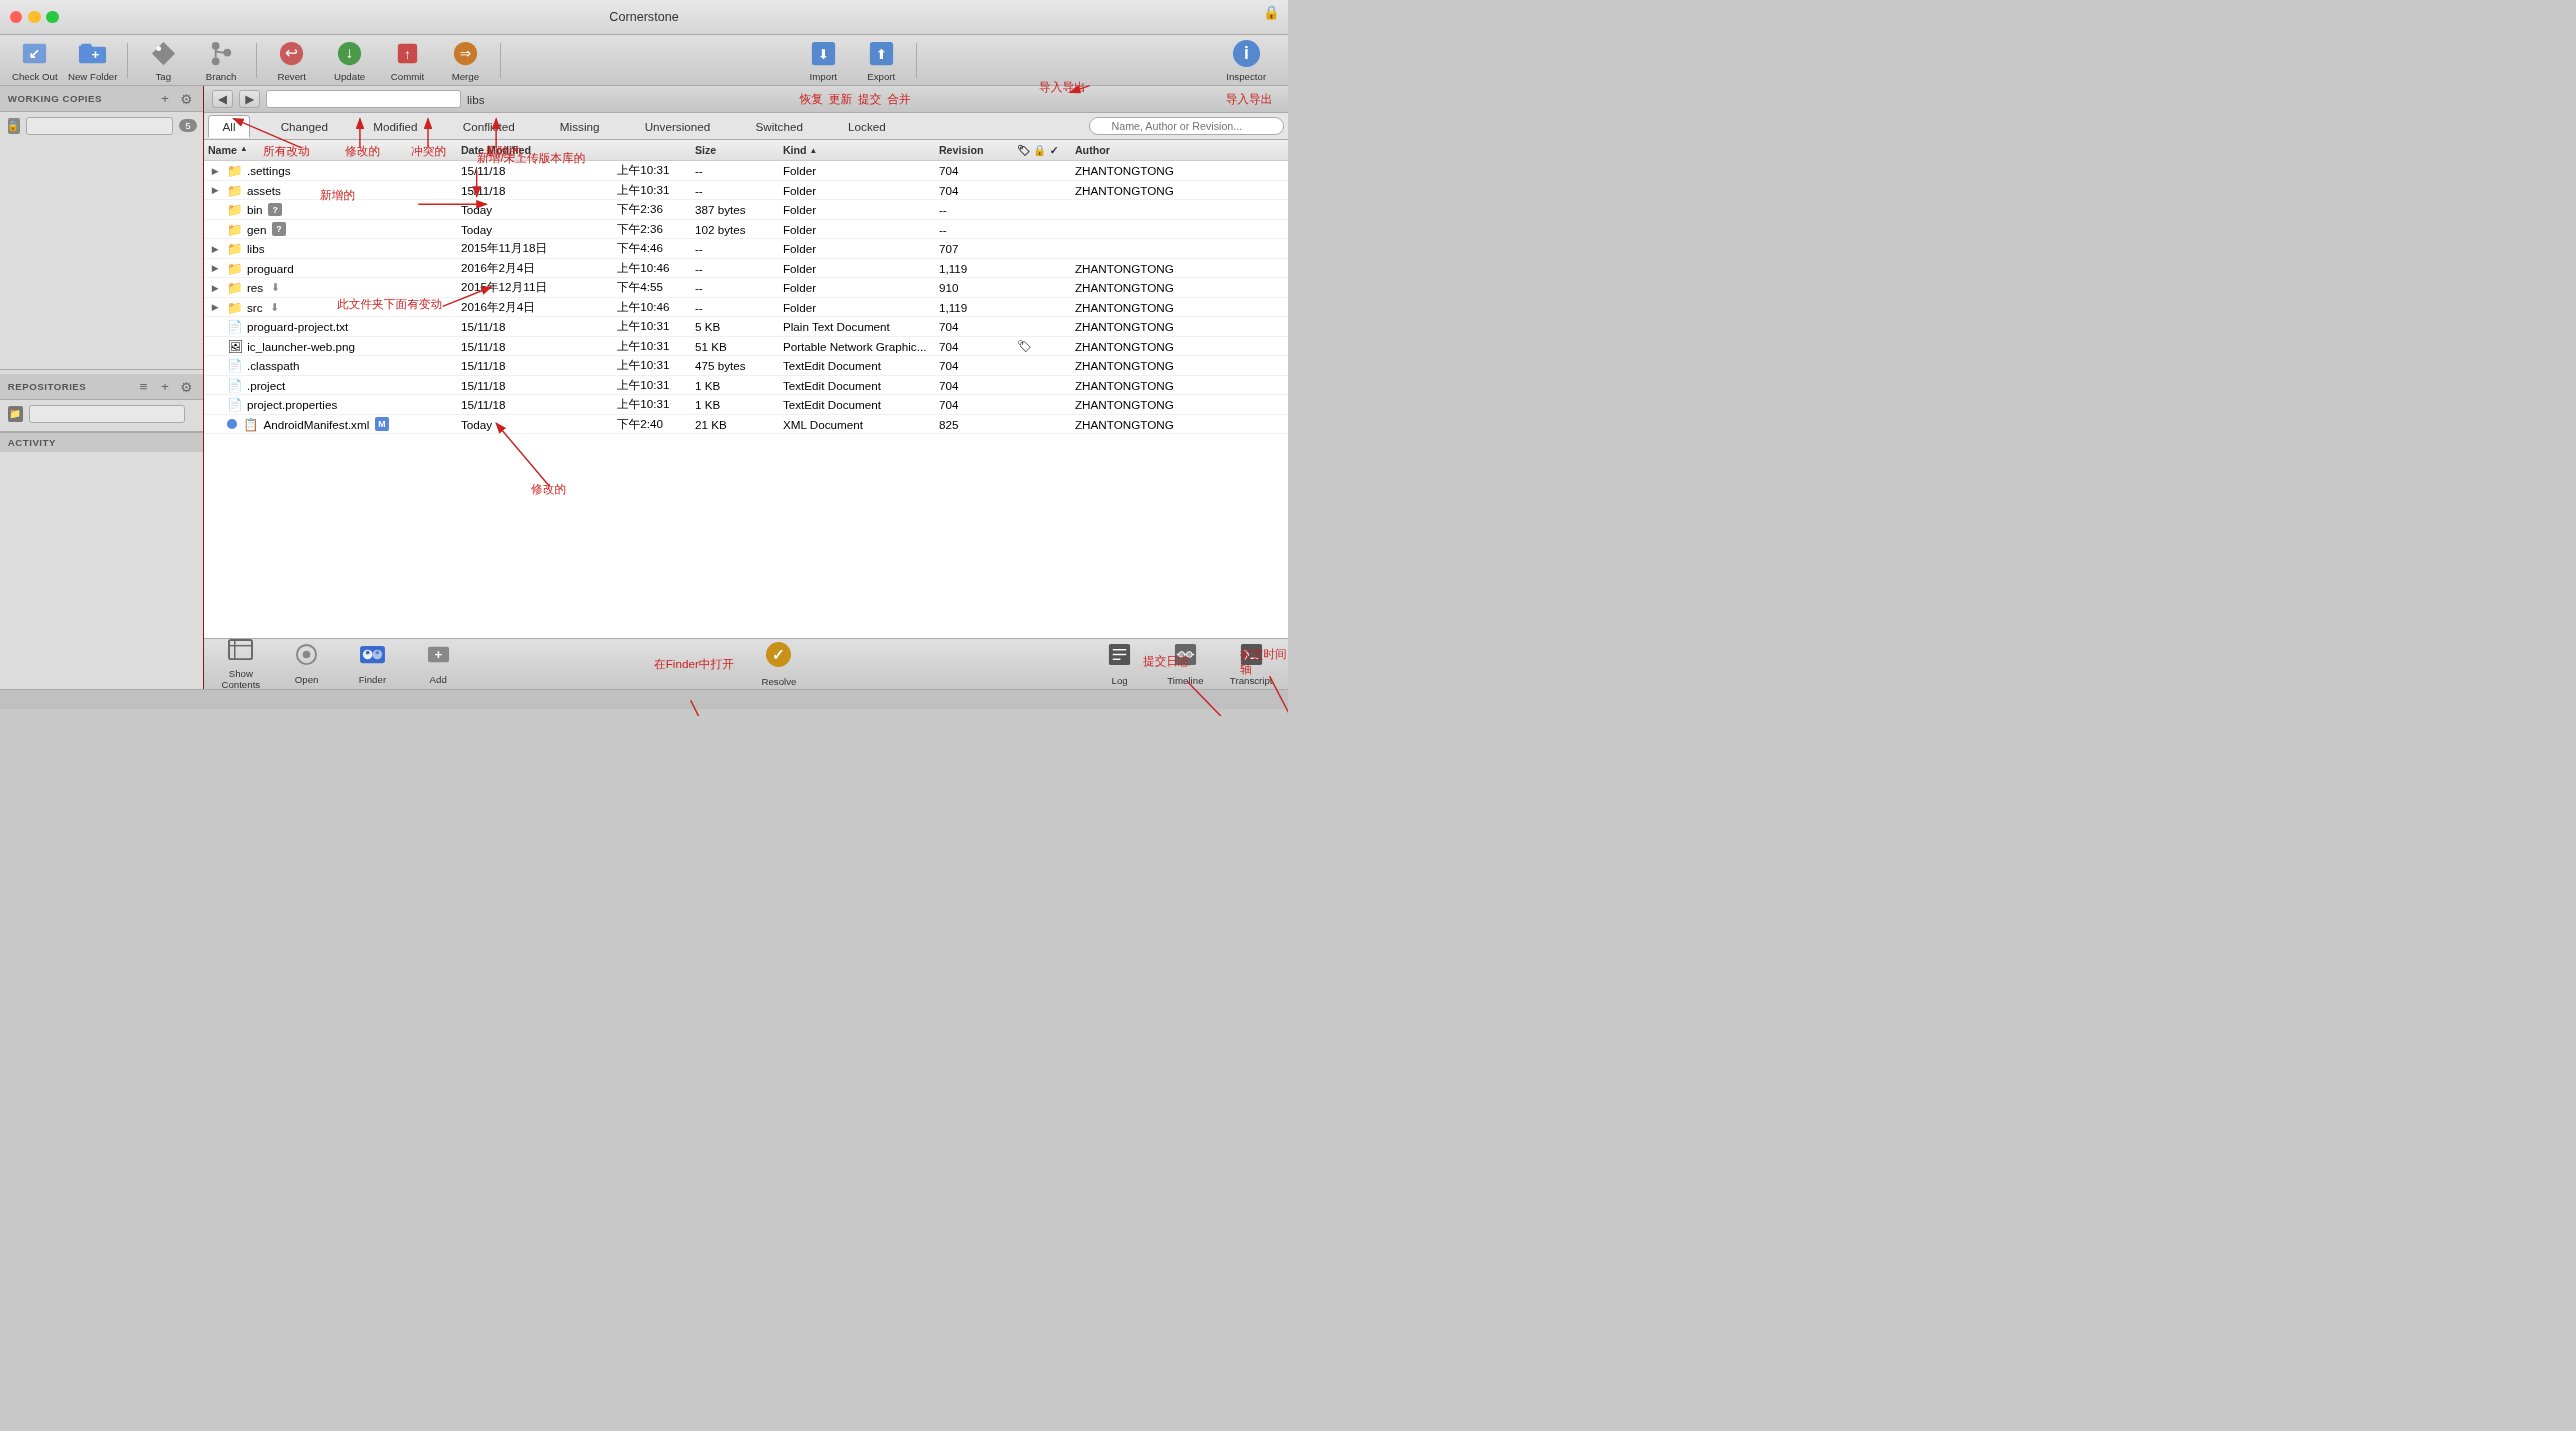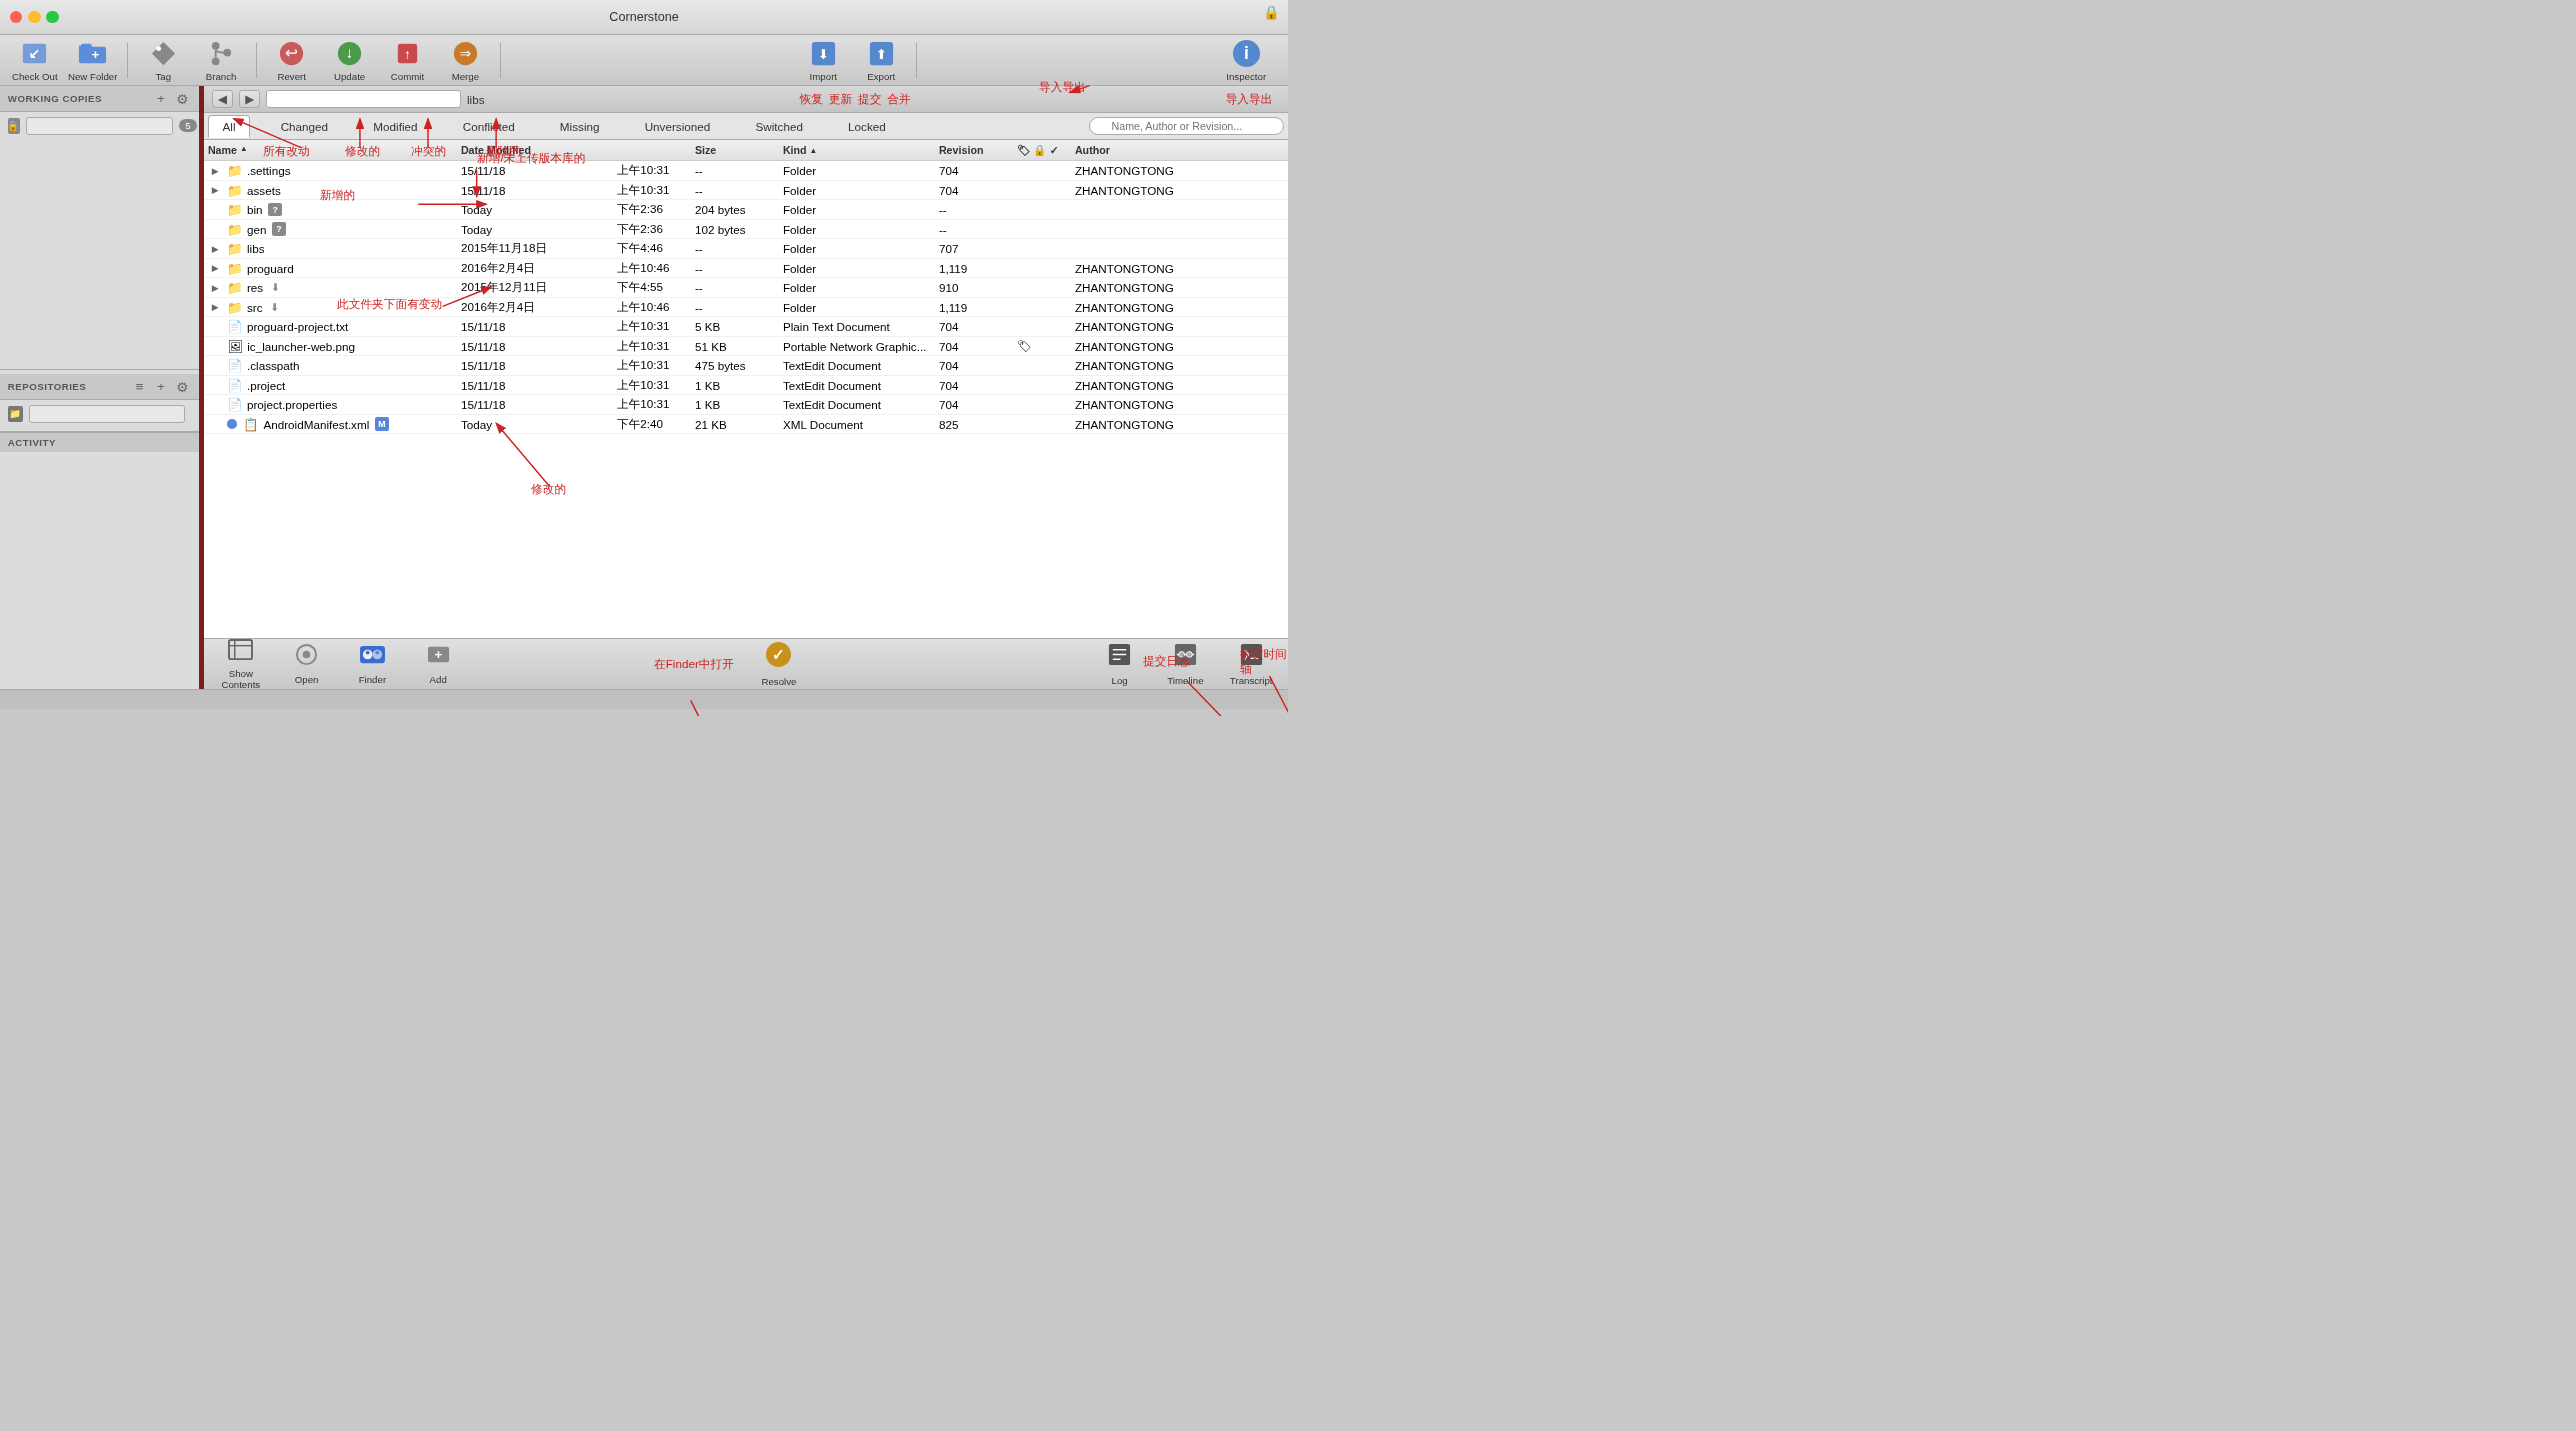--- a/index.html
+++ b/index.html
@@ -79,21 +79,21 @@
     
     .main-layout {
       display: flex;
       height: calc(716px - 86px - 27px);
     }
 
     
     .sidebar {
       width: 204px;
       background: #dcdcdc;
-      border-right: 5px solid #7f1d1d;
+      border-right: 1px solid #7f1d1d;
       display: flex;
       flex-direction: column;
     }
     .sidebar-section-header {
       display: flex;
       align-items: center;
       justify-content: space-between;
       padding: 3.9px 7.8px;
       background: #c8c8c8;
       border-bottom: 1px solid #aaa;
@@ -690,21 +690,21 @@
 
         <div class="file-row">
           <div class="cell-name">
             <span class="expand-arrow"></span>
             <span class="file-icon folder-icon">📁</span>
             <span>bin</span>
             <span class="file-badge badge-q">?</span>
           </div>
           <div class="col-date-mod cell">Today</div>
           <div class="col-time cell">下午2:36</div>
-          <div class="col-size cell">204 bytes</div>
+          <div class="col-size cell">387 bytes</div>
           <div class="col-kind cell">Folder</div>
           <div class="col-revision cell">--</div>
           <div class="col-icons cell"></div>
           <div class="col-author cell"></div>
         </div>
 
         <div class="file-row">
           <div class="cell-name">
             <span class="expand-arrow"></span>
             <span class="file-icon folder-icon">📁</span>

